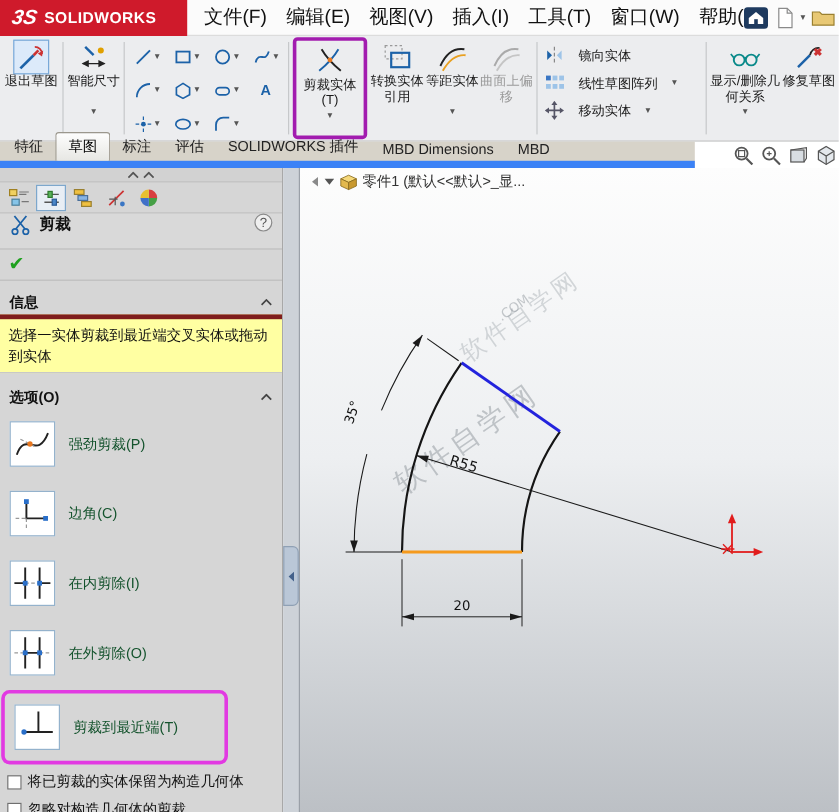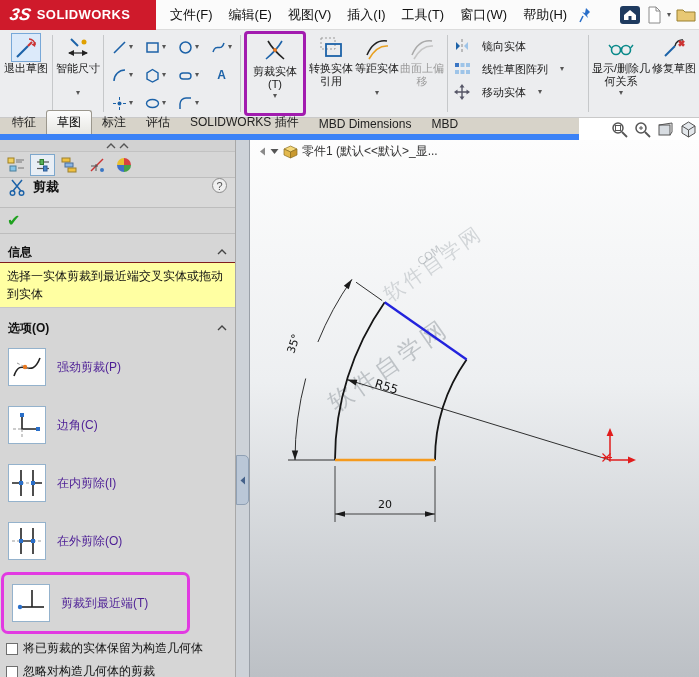--- a/index.html
+++ b/index.html
@@ -6,21 +6,21 @@
   html,body{width:699px;height:677px;overflow:hidden}
   body{font-family:"Liberation Sans","DejaVu Sans",sans-serif;background:#fff;position:relative;color:#111}
   svg{display:block}
 
   
   .titlebar{position:absolute;left:0;top:0;width:699px;height:30px;background:#fbfbfb;border-bottom:1px solid #dcdcdc;display:flex;align-items:center}
   .logo{width:156px;height:30px;background:#cf1a2b;color:#fff;display:flex;align-items:center;padding-left:10px;gap:6px;flex:none}
   .logo-mark{font-style:italic;font-weight:bold;font-size:17px;transform:skewX(-10deg)}
   .logo-brand{font-weight:bold;font-size:13px;letter-spacing:.4px}
   .menubar{display:flex;align-items:center;height:30px;margin-left:6px}
-  .menu-item{padding:0 8px;font-size:13px;line-height:30px;color:#111;white-space:nowrap;cursor:default}
+  .menu-item{padding:0 8px;font-size:16px;line-height:30px;color:#111;white-space:nowrap;cursor:default}
   .pin-wrap{margin-left:4px}
   .tb-right{position:absolute;right:0;top:2px;height:26px;width:80px;display:flex;align-items:center;gap:5px;overflow:hidden}
   .chev{font-size:8px;color:#555;line-height:1}
 
   
   .ribbon{position:absolute;left:0;top:30px;width:699px;height:88px;background:#ecedef;border-bottom:1px solid #c9c9c9;display:flex;align-items:stretch;padding:1px 0 1px 2px;overflow:hidden}
   .rsep{width:1px;background:#c6c8ca;margin:4px 2px;flex:none}
   .big-btn{display:flex;flex-direction:column;align-items:center;padding-top:2px;font-size:11px;color:#1a1a1a;text-align:center;line-height:1.2;flex:none;cursor:default}
   .big-btn .bicon{height:29px;display:flex;align-items:center;justify-content:center}
   .bicon.sel{border:1px solid #78a8d8;background:#dceafa;padding:1px}
@@ -51,24 +51,24 @@
   .pm-tab{width:25px;height:22px;display:flex;align-items:center;justify-content:center;border:1px solid transparent;cursor:default}
   .pm-tab.active{background:#e8eef5;border:1px solid #7da7cc}
   .pm-cmd{height:30px;display:flex;padding:0 8px;gap:7px;border-bottom:1px solid #bdbdbd;background:#d9d9d9}
   .pm-cmd-title{font-weight:bold;font-size:13px}
   .help-circle{margin-left:auto;width:15px;height:15px;border-radius:50%;border:1px solid #8a8a8a;color:#555;font-size:11px;display:flex;align-items:center;justify-content:center;background:#efefef}
   .pm-ok{height:26px;display:flex;align-items:center;padding:0 7px;border-bottom:1px solid #bdbdbd}
   .ok-check{color:#1fa11f;font-size:16px;font-weight:bold;line-height:1}
   .group-header{height:20px;display:flex;align-items:center;padding:0 8px;font-size:12px;font-weight:bold;color:#111;cursor:default}
   .group-header .gchev{margin-left:auto}
   .mt8{margin-top:8px}
-  .info-msg{background:#ffffa2;border-top:1px solid #7f1d1d;border-bottom:1px solid #c8c8c8;padding:4px 7px;font-size:12px;line-height:1.5;color:#111}
+  .info-msg{background:#ffffa2;border-top:4px solid #7f1d1d;border-bottom:1px solid #c8c8c8;padding:4px 7px;font-size:12px;line-height:1.5;color:#111}
   .opt-row{display:flex;align-items:center;height:58px;padding-left:8px;gap:11px;cursor:default}
   .opt-icon{width:38px;height:38px;background:#fff;border:1px solid #94b2cc;display:flex;align-items:center;justify-content:center;flex:none}
-  .opt-label{font-size:12px;color:#4c1d95}
+  .opt-label{font-size:12px;color:#14532d}
   .opt-hl{border:3px solid #e23ae2;border-radius:7px;width:189px;margin:2px 0 3px 1px}
   .opt-hl .opt-row{height:56px}
   .cb-row{display:flex;align-items:center;gap:5px;padding:3px 4px 3px 6px;font-size:12px;color:#111}
   .checkbox{width:12px;height:12px;background:#fff;border:1px solid #6f6f6f;flex:none}
 
   
   .feature-tree{position:absolute;top:3px;left:9px;display:flex;align-items:center;gap:4px;font-size:12px;color:#333;white-space:nowrap;cursor:default}
   .sketch-svg{position:absolute;left:0;top:0}
   .sketch-svg text{font-family:"DejaVu Sans","Liberation Sans",sans-serif}
 </style>

